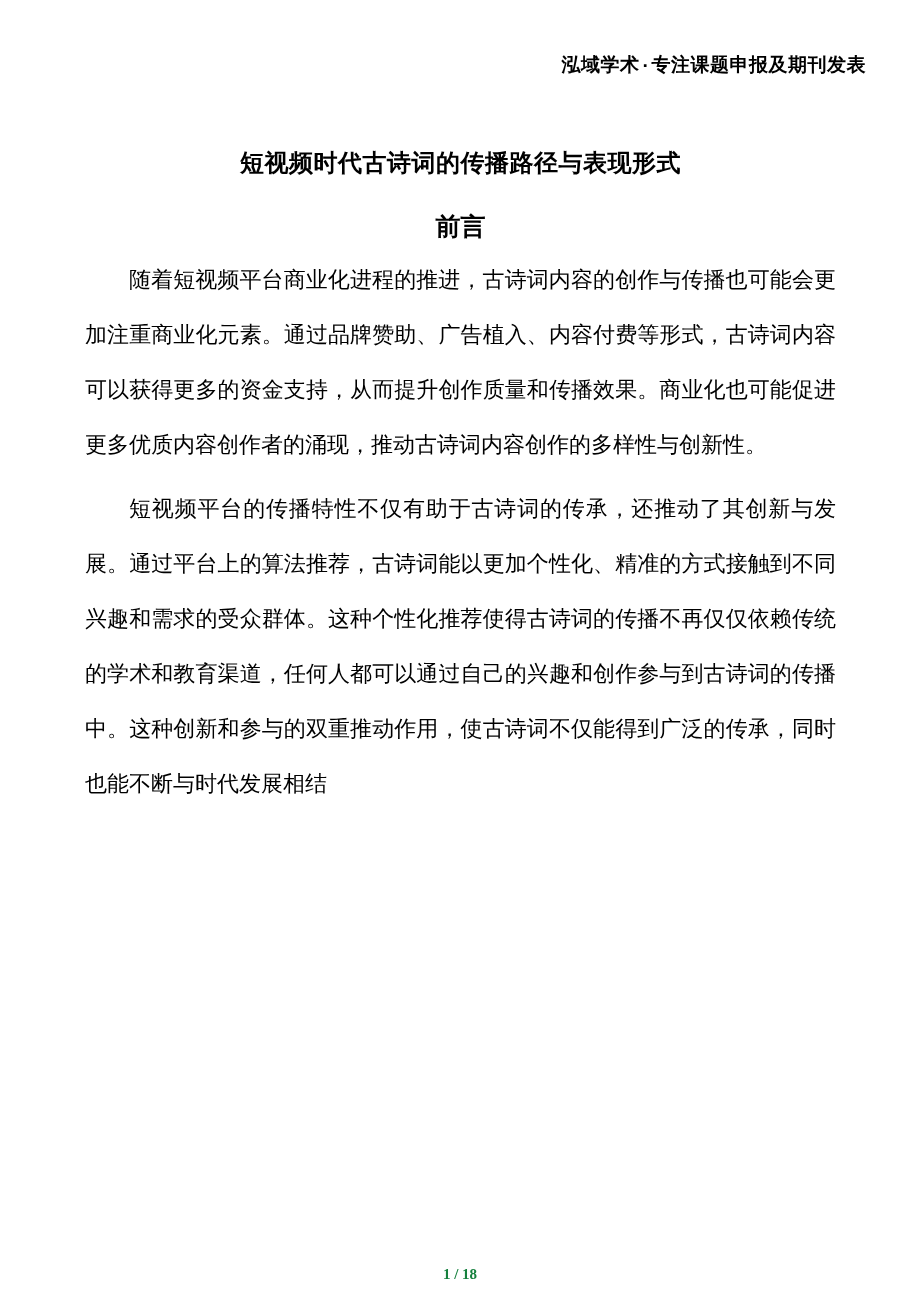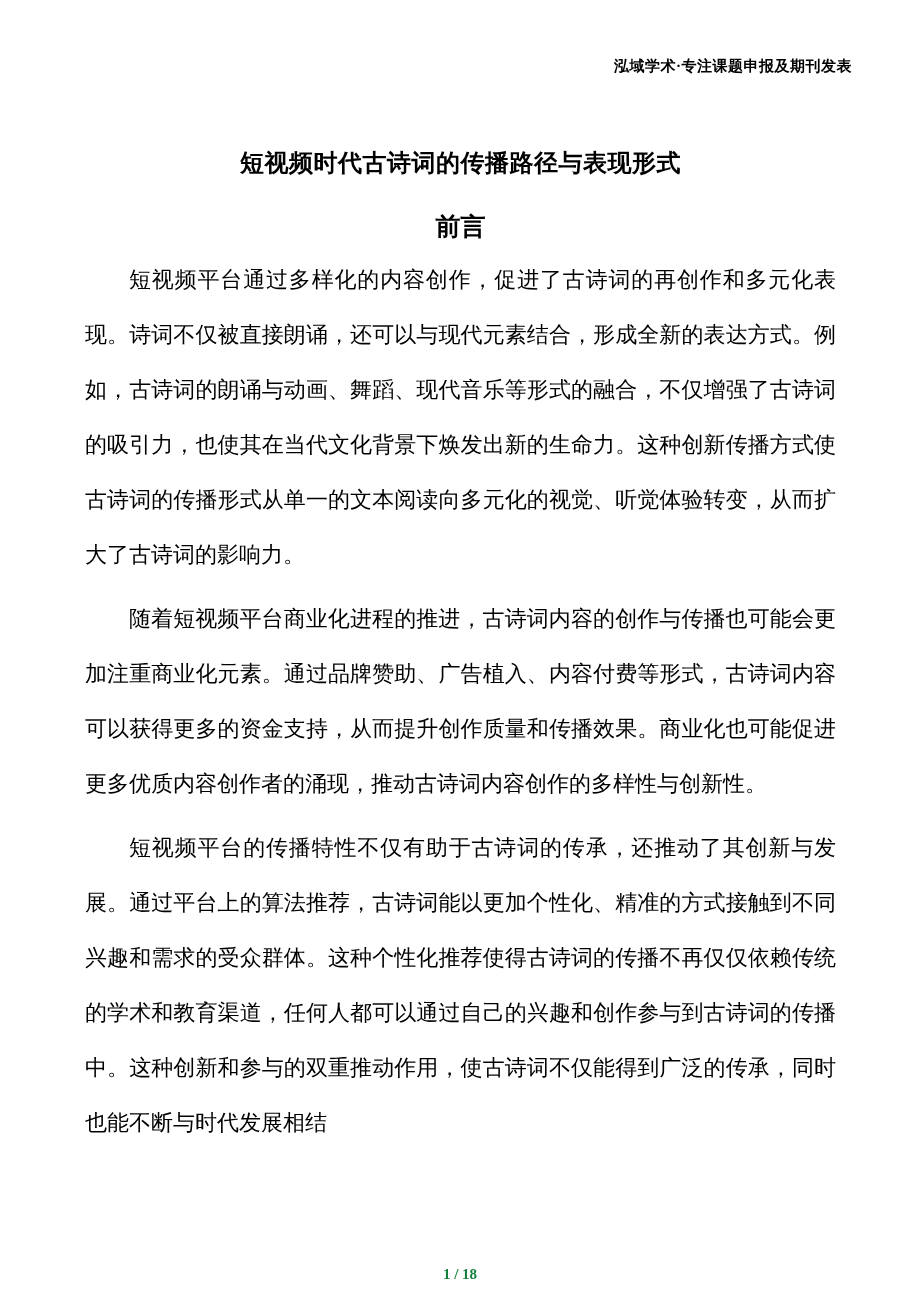--- a/index.html
+++ b/index.html
@@ -13,24 +13,24 @@
     height: 1302px;
     margin: 0 auto;
     background: #ffffff;
     color: #000000;
     overflow: hidden;
     font-family: "Liberation Serif", "DejaVu Serif", serif;
   }
   .header-note {
     position: absolute;
     top: 56px;
-    right: 68px;
-    font-family: Liberation Serif, serif;
+    right: 54px;
+    font-family: Liberation Mono, monospace;
     font-weight: bold;
-    font-size: 15px;
+    font-size: 19px;
     line-height: 20px;
     letter-spacing: 0.5px;
     color: #000000;
     white-space: nowrap;
   }
   .content {
     padding: 120px 84px 0 85px;
     margin-top: 28px;
   }
   .doc-title {
@@ -82,21 +82,20 @@
 
   <div class="header-note">泓域学术·专注课题申报及期刊发表</div>
 
   <div class="content">
 
     <h1 class="doc-title">短视频时代古诗词的传播路径与表现形式</h1>
 
     <h2 class="section-heading">前言</h2>
 
     <div class="body-text">
-      <p>短视频平台通过多样化的内容创作，促进了古诗词的再创作和多元化表现。诗词不仅被直接朗诵，还可以与现代元素结合，形成全新的表达方式。例如，古诗词的朗诵与动画、舞蹈、现代音乐等形式的融合，不仅增强了古诗词的吸引力，也使其在当代文化背景下焕发出新的生命力。这种创新传播方式使古诗词的传播形式从单一的文本阅读向多元化的视觉、听觉体验转变，从而扩大了古诗词的影响力。</p>
       <p>随着短视频平台商业化进程的推进，古诗词内容的创作与传播也可能会更加注重商业化元素。通过品牌赞助、广告植入、内容付费等形式，古诗词内容可以获得更多的资金支持，从而提升创作质量和传播效果。商业化也可能促进更多优质内容创作者的涌现，推动古诗词内容创作的多样性与创新性。</p>
       <p>短视频平台的传播特性不仅有助于古诗词的传承，还推动了其创新与发展。通过平台上的算法推荐，古诗词能以更加个性化、精准的方式接触到不同兴趣和需求的受众群体。这种个性化推荐使得古诗词的传播不再仅仅依赖传统的学术和教育渠道，任何人都可以通过自己的兴趣和创作参与到古诗词的传播中。这种创新和参与的双重推动作用，使古诗词不仅能得到广泛的传承，同时也能不断与时代发展相结</p>
     </div>
 
   </div>
 
   <div class="page-footer">1 / 18</div>
 
 </div>
 

